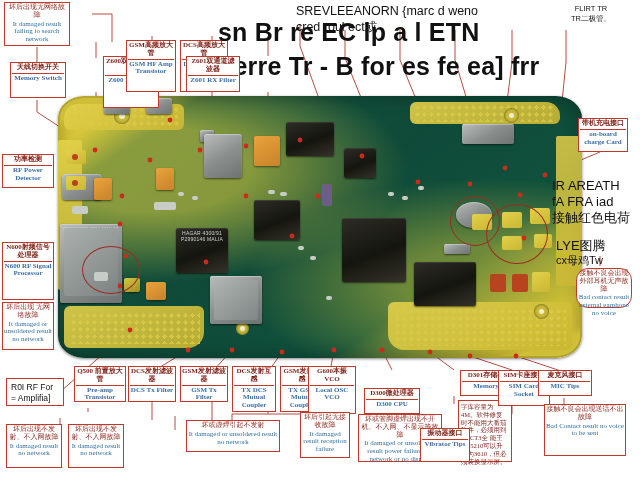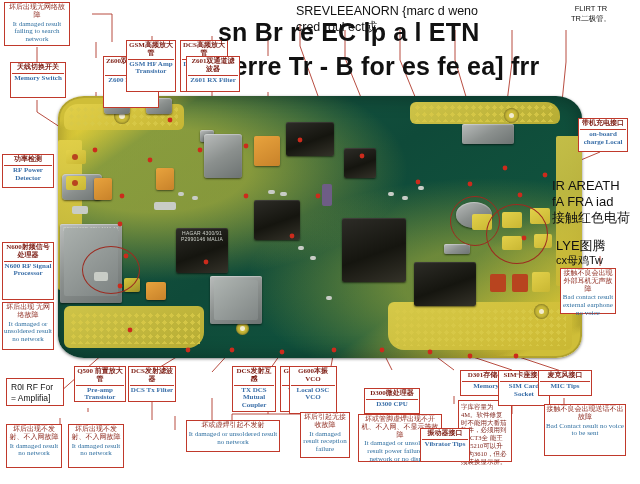--- a/index.html
+++ b/index.html
@@ -327,37 +327,41 @@
   <div class="box fault" style="left:68px;top:424px;width:56px;height:44px;">
     <span class="cn">坏后出现不发射、不入网故障</span>
     <span class="en">It damaged result no network</span>
   </div>
 
   <div class="box" style="left:128px;top:366px;width:48px;height:36px;">
     <span class="cn">DCS发射滤波器</span>
     <span class="en">DCS Tx Filter</span>
   </div>
 
+  <div class="box" style="left:180px;top:366px;width:48px;height:36px;">
+    <span class="cn">GSM发射滤波器</span>
+    <span class="en">GSM Tx Filter</span>
+  </div>
 
   <div class="box" style="left:232px;top:366px;width:44px;height:46px;">
     <span class="cn">DCS发射互感</span>
     <span class="en">TX DCS Mutual Coupler</span>
   </div>
 
   <div class="box" style="left:280px;top:366px;width:44px;height:46px;">
     <span class="cn">GSM发射互感</span>
     <span class="en">TX GSM Mutual Coupler</span>
   </div>
 
   <div class="box fault" style="left:186px;top:420px;width:94px;height:32px;">
     <span class="cn">坏或虚焊引起不发射</span>
     <span class="en">It damaged or unsoldered result no network</span>
   </div>
 
-  <div class="box" style="left:289px;top:366px;width:48px;height:48px;">
+  <div class="box" style="left:308px;top:366px;width:48px;height:48px;">
     <span class="cn">G600本振VCO</span>
     <span class="en">Local OSC VCO</span>
   </div>
   <div class="box fault" style="left:300px;top:412px;width:50px;height:46px;">
     <span class="cn">坏后引起无接收故障</span>
     <span class="en">It damaged result reception failure</span>
   </div>
 
   <div class="box" style="left:364px;top:388px;width:56px;height:26px;">
     <span class="cn">D300微处理器</span>
@@ -390,24 +394,24 @@
     <span class="cn">麦克风接口</span>
     <span class="en">MIC Tips</span>
   </div>
   <div class="box fault" style="left:544px;top:404px;width:82px;height:52px;">
     <span class="cn">接触不良会出现送话不出故障</span>
     <span class="en">Bad Contact result no voice to be sent</span>
   </div>
 
   <div class="box" style="left:578px;top:118px;width:50px;height:34px;">
     <span class="cn">带机充电接口</span>
-    <span class="en">on-board charge Local</span>
-  </div>
-
-  <div class="box fault" style="left:560px;top:268px;width:56px;height:46px;">
+    <span class="en">on-board charge Card</span>
+  </div>
+
+  <div class="box fault" style="left:576px;top:268px;width:56px;height:40px;border-radius:12px;">
     <span class="cn">接触不良会出现外部耳机无声故障</span>
     <span class="en">Bad contact result external earphone no voice</span>
   </div>
 
   <div class="otext mid" style="left:296px;top:4px;">SREVLEEANORN {marc d weno</div>
   <div class="otext mid" style="left:296px;top:20px;">cred roul ect或</div>
 
   <div class="otext big" style="left:218px;top:18px;">sn Br re EC lp a l ETN</div>
   <div class="otext big" style="left:218px;top:52px;">Ferre Tr - B for es fe ea] frr</div>
 

